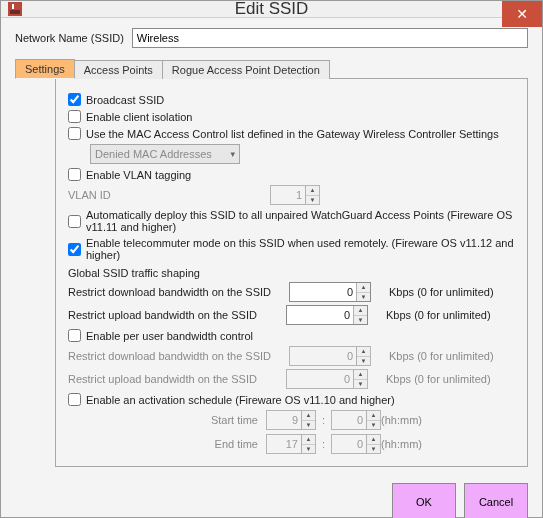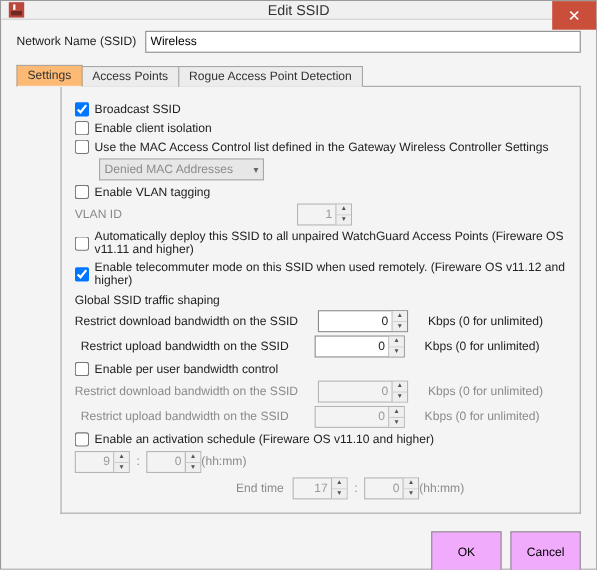--- a/index.html
+++ b/index.html
@@ -29,21 +29,21 @@
   }
   .titlebar .app-icon {
     width: 16px; height: 16px;
     margin-left: 6px;
     display:inline-block;
   }
   .titlebar .title {
     position:absolute;
     left:0; right:0;
     text-align:center;
-    font-size: 13px;
+    font-size: 17px;
     color:#333;
     pointer-events:none;
   }
   .titlebar .close-btn {
     position:absolute;
     right:0; top:0;
     width: 40px; height:26px;
     background:#c94f3b;
     color:#fff;
     display:flex; align-items:center; justify-content:center;
@@ -165,21 +165,21 @@
   .grid-row {
     display:flex;
     align-items:center;
     margin:3px 0;
     gap:12px;
   }
   .grid-row .lbl {
     white-space:nowrap;
   }
   .grid-row .unit { margin-left:6px; white-space:nowrap;}
-  .col-lbl { flex:0 0 200px;text-align:center; }
+  .col-lbl { flex:0 0 200px; }
   .col-sp { margin-left:6px;}
   .time-row {
     display:flex;
     align-items:center;
     margin:4px 0;
   }
   .time-row .tlbl { width:190px; text-align:right; padding-right:8px; color:#8a8a8a;}
   .time-row .colon { margin:0 6px; }
   .footer {
     display:flex;
@@ -328,20 +328,21 @@
         </span>
         <span class="unit">Kbps (0 for unlimited)</span>
       </div>
 
       <div class="chk-row">
         <input type="checkbox" style="">
         <span>Enable an activation schedule (Fireware OS v11.10 and higher)</span>
       </div>
 
       <div class="time-row">
+        <span class="tlbl">Start time</span>
         <span class="spinner small disabled">
           <input value="9" style="">
           <span class="btns">
               <span>▲</span>
               <span>▼</span>
             </span>
         </span>
         <span class="colon disabled">:</span>
         <span class="spinner small disabled">
           <input value="0" style="">

